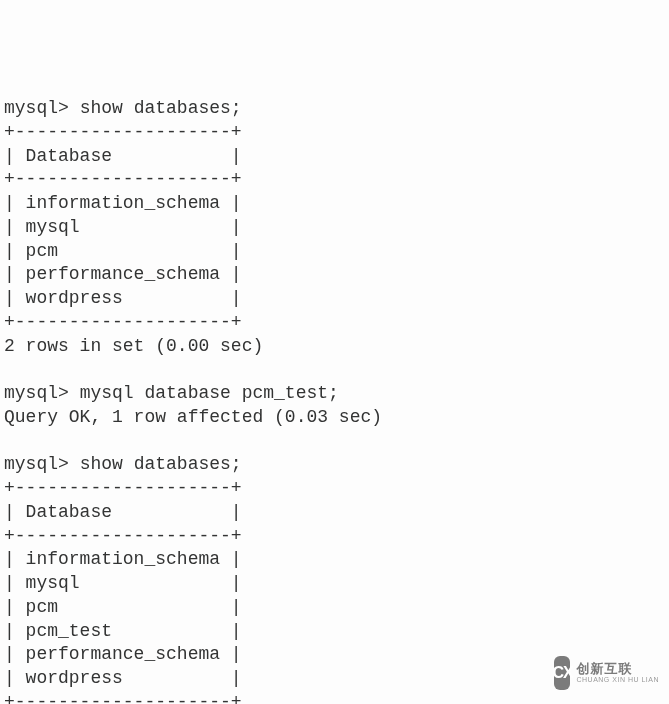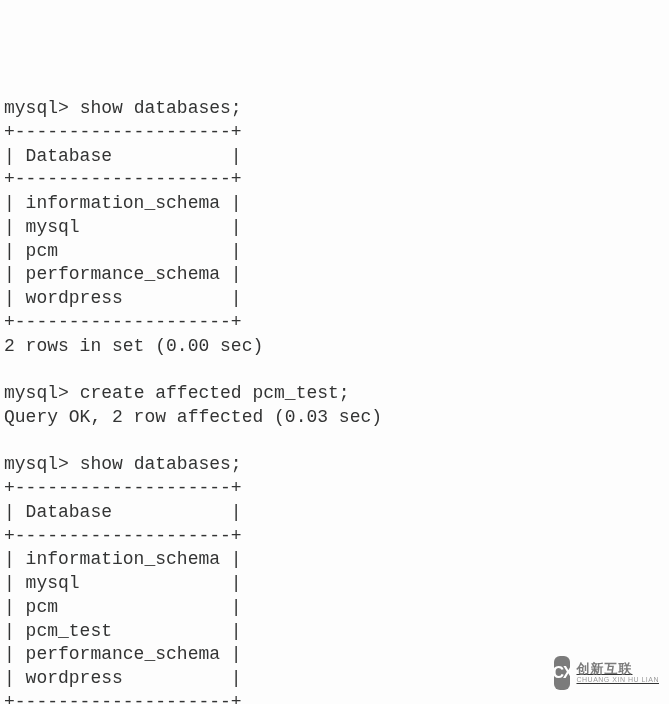--- a/index.html
+++ b/index.html
@@ -42,21 +42,20 @@
       font-family: Arial, sans-serif;
       font-weight: bold;
       font-size: 16px;
       letter-spacing: -1px;
     }
     .logo-text {
       display: flex;
       flex-direction: column;
       justify-content: center;
       line-height: 1.1;
-      text-decoration: underline;
     }
     .logo-cn {
       font-family: "Microsoft YaHei", sans-serif;
       font-size: 13px;
       color: #7b7b7b;
       font-weight: 600;
       letter-spacing: 1px;
     }
     .logo-en {
       font-family: Arial, sans-serif;
@@ -75,22 +74,22 @@
 <span>| Database           |</span>
 <span>+--------------------+</span>
 <span>| information_schema |</span>
 <span>| mysql              |</span>
 <span>| pcm                |</span>
 <span>| performance_schema |</span>
 <span>| wordpress          |</span>
 <span>+--------------------+</span>
 <span>2 rows in set (0.00 sec)</span>
 
-<span>mysql&gt;</span> <span>create affected pcm_test;</span>
-<span>Query OK, 2 row affected (0.03 sec)</span>
+<span>mysql&gt;</span> <span>mysql database pcm_test;</span>
+<span>Query OK, 1 row affected (0.03 sec)</span>
 
 <span>mysql&gt;</span> <span>show databases;</span>
 <span>+--------------------+</span>
 <span>| Database           |</span>
 <span>+--------------------+</span>
 <span>| information_schema |</span>
 <span>| mysql              |</span>
 <span>| pcm                |</span>
 <span>| pcm_test           |</span>
 <span>| performance_schema |</span>

